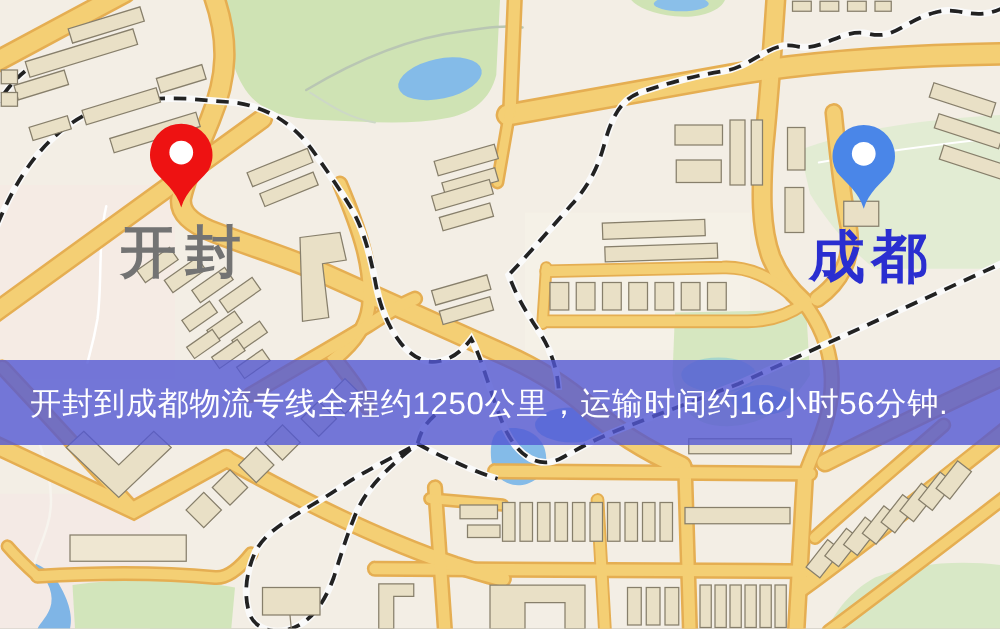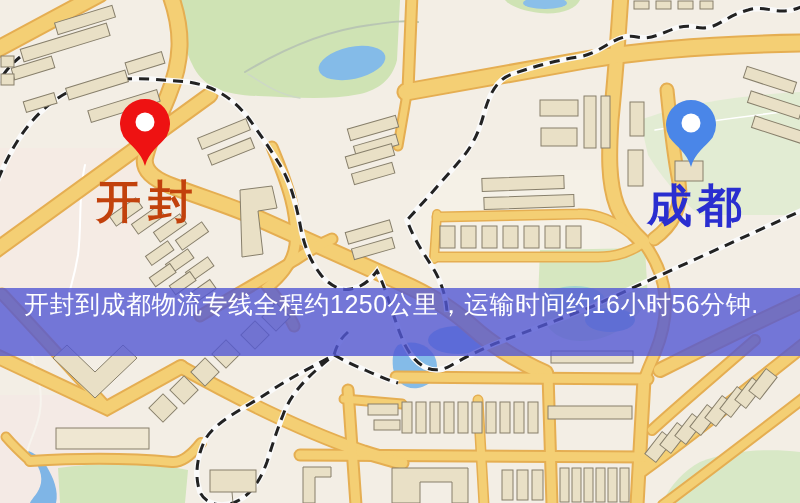--- a/index.html
+++ b/index.html
@@ -9,26 +9,26 @@
     background:#f3eee5;
   }
   .map-svg{position:absolute;left:0;top:0;width:800px;height:503px;display:block;}
   .pin{position:absolute;pointer-events:auto;}
   .pin svg{display:block;}
   .city-label{
     position:absolute;font-weight:bold;line-height:1;
     font-family:"Liberation Sans","DejaVu Sans",sans-serif;
     user-select:none;white-space:nowrap;
   }
-  .label-origin{left:96px;top:179px;font-size:45px;letter-spacing:7px;color:#c2410c;}
+  .label-origin{left:96px;top:179px;font-size:45px;letter-spacing:7px;color:#737373;}
   .label-destination{left:647px;top:183px;font-size:45px;letter-spacing:5px;color:#2a2ed0;}
   .banner{
     position:absolute;left:0;top:288px;width:800px;height:68px;
     background:rgba(83,88,211,0.80);
-    display:flex;
+    display:flex;align-items:center;
     color:#ffffff;font-size:25px;letter-spacing:0.5px;
     padding-left:24px;box-sizing:border-box;
   }
 </style>
 </head>
 <body>
 
 <div class="screen">
 
 <svg class="map-svg" viewBox="0 0 800 503" xmlns="http://www.w3.org/2000/svg">

